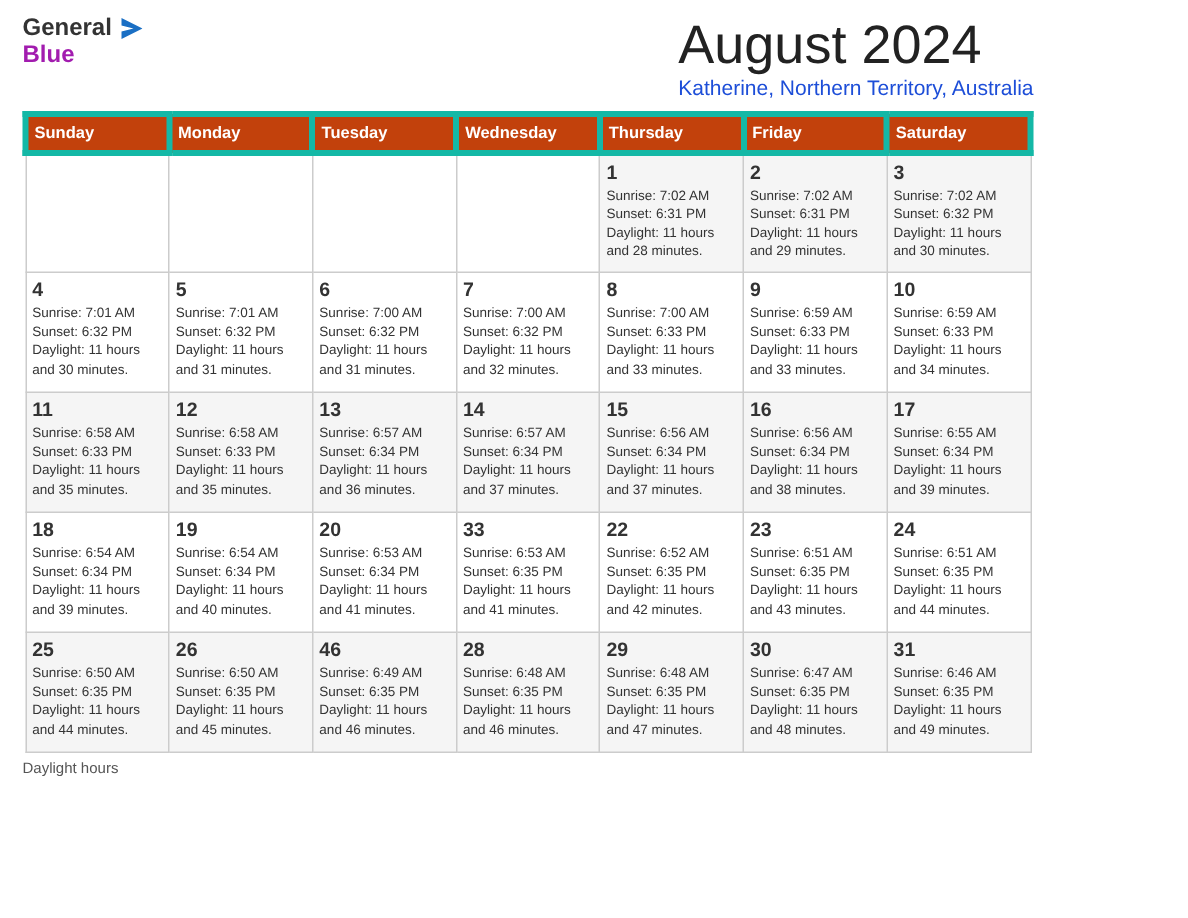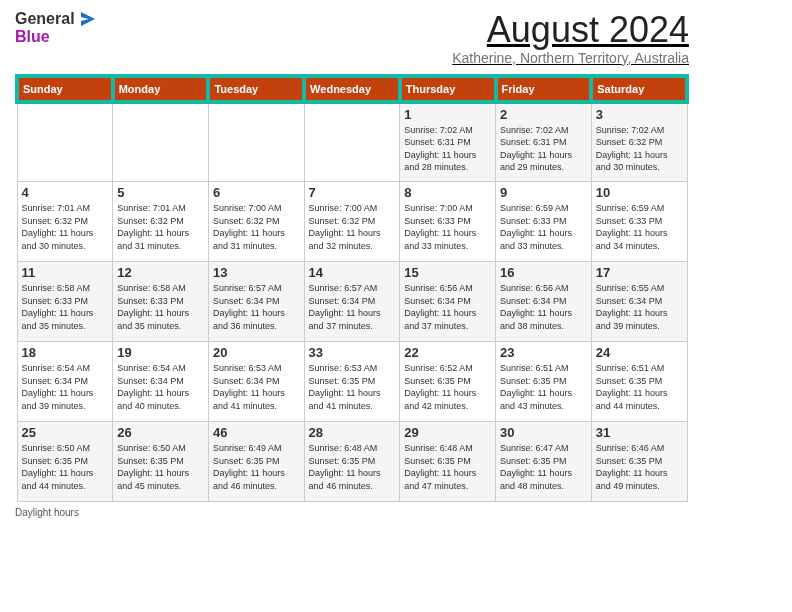--- a/index.html
+++ b/index.html
@@ -20,32 +20,30 @@
       justify-content: space-between;
       align-items: flex-start;
       margin-bottom: 8px;
     }
     .logo {
       display: flex;
       align-items: center;
       gap: 4px;
     }
     .title-block {
-      text-align: right;
-      text-decoration: underline;
     }
     .main-title {
       font-size: 36px;
       font-weight: normal;
       color: #222;
       line-height: 1.1;
     }
     .subtitle {
       font-size: 14px;
-      color: #737373;
+      color: #1d4ed8;
     }
     table {
       width: 100%;
       border-collapse: collapse;
       table-layout: fixed;
     }
     thead tr th {
       background-color: #c2410c;
       color: #fff;
       font-size: 11px;

